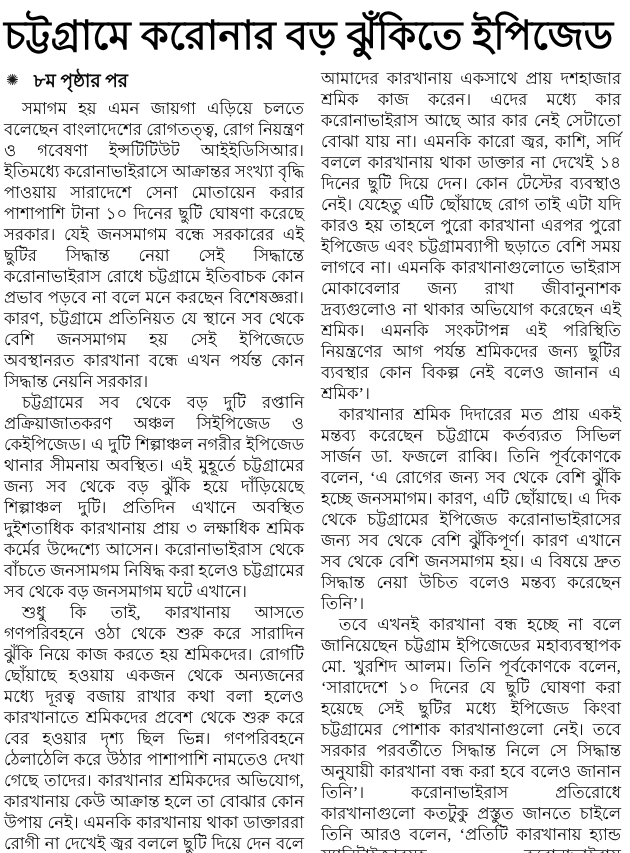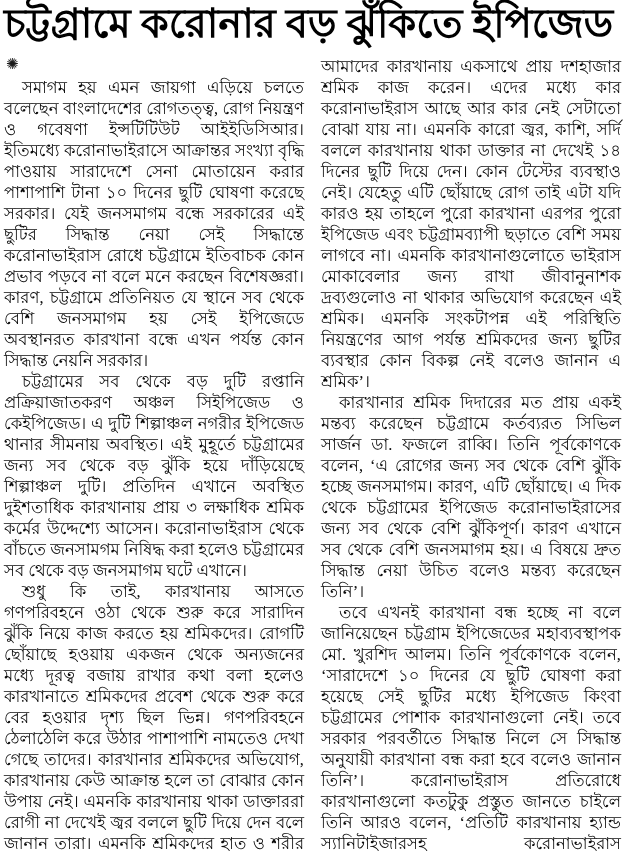--- a/index.html
+++ b/index.html
@@ -10,20 +10,21 @@
     height: 853px;
     overflow: hidden;
   }
   .page {
     box-sizing: border-box;
     width: 630px;
     height: 602px;
     padding: 2px 9px 0 4px;
     color: #000000;
     font-family: "Liberation Serif", serif;
+    margin-top: 12px;
   }
   .headline {
     margin: 0 0 9px 0;
     font-size: 40px;
     line-height: 1.12;
     font-weight: 700;
     color: #000000;
     letter-spacing: 0px;
     font-family: "Liberation Serif", serif;
   }
@@ -66,20 +67,21 @@
 </head>
 <body>
 
 <div class="page">
   <h1 class="headline">চট্টগ্রামে করোনার বড় ঝুঁকিতে ইপিজেড</h1>
 
   <div class="columns">
     <div class="col">
       <div class="cont-row">
         <span class="bullet">✺</span>
+        <span class="cont-label">৮ম পৃষ্ঠার পর</span>
       </div>
 
     <p class="para indent">সমাগম হয় এমন জায়গা এড়িয়ে চলতে বলেছেন বাংলাদেশের রোগতত্ত্ব, রোগ নিয়ন্ত্রণ ও গবেষণা ইন্সটিটিউট আইইডিসিআর। ইতিমধ্যে করোনাভাইরাসে আক্রান্তর সংখ্যা বৃদ্ধি পাওয়ায় সারাদেশে সেনা মোতায়েন করার পাশাপাশি টানা ১০ দিনের ছুটি ঘোষণা করেছে সরকার। যেই জনসমাগম বন্ধে সরকারের এই ছুটির সিদ্ধান্ত নেয়া সেই সিদ্ধান্তে করোনাভাইরাস রোধে চট্টগ্রামে ইতিবাচক কোন প্রভাব পড়বে না বলে মনে করছেন বিশেষজ্ঞরা। কারণ, চট্টগ্রামে প্রতিনিয়ত যে স্থানে সব থেকে বেশি জনসমাগম হয় সেই ইপিজেডে অবস্থানরত কারখানা বন্ধে এখন পর্যন্ত কোন সিদ্ধান্ত নেয়নি সরকার।</p>
         <p class="para indent">চট্টগ্রামের সব থেকে বড় দুটি রপ্তানি প্রক্রিয়াজাতকরণ অঞ্চল সিইপিজেড ও কেইপিজেড। এ দুটি শিল্পাঞ্চল নগরীর ইপিজেড থানার সীমনায় অবস্থিত। এই মুহূর্তে চট্টগ্রামের জন্য সব থেকে বড় ঝুঁকি হয়ে দাঁড়িয়েছে শিল্পাঞ্চল দুটি। প্রতিদিন এখানে অবস্থিত দুইশতাধিক কারখানায় প্রায় ৩ লক্ষাধিক শ্রমিক কর্মের উদ্দেশ্যে আসেন। করোনাভাইরাস থেকে বাঁচতে জনসামগম নিষিদ্ধ করা হলেও চট্টগ্রামের সব থেকে বড় জনসমাগম ঘটে এখানে।</p>
         <p class="para indent">শুধু কি তাই, কারখানায় আসতে গণপরিবহনে ওঠা থেকে শুরু করে সারাদিন ঝুঁকি নিয়ে কাজ করতে হয় শ্রমিকদের। রোগটি ছোঁয়াছে হওয়ায় একজন থেকে অন্যজনের মধ্যে দূরত্ব বজায় রাখার কথা বলা হলেও কারখানাতে শ্রমিকদের প্রবেশ থেকে শুরু করে বের হওয়ার দৃশ্য ছিল ভিন্ন। গণপরিবহনে ঠেলাঠেলি করে উঠার পাশাপাশি নামতেও দেখা গেছে তাদের। কারখানার শ্রমিকদের অভিযোগ, কারখানায় কেউ আক্রান্ত হলে তা বোঝার কোন উপায় নেই। এমনকি কারখানায় থাকা ডাক্তাররা রোগী না দেখেই জ্বর বললে ছুটি দিয়ে দেন বলে জানান তারা। এমনকি শ্রমিকদের হাত ও শরীর জীবানুমুক্ত রাখার জন্য অফিসে যে হ্যান্ড স্যানিটাইজার ও হেক্সেসল রাখা ছিল সেগুলোও চুরি হয়ে যায় বলে অভিযোগ তাদের। এখন পরিস্থিতি মোকাবেলায় টানা ছুটির আবেদন জানান তারা।</p>
       </div>
     <div class="col">
 
     <p class="para">আমাদের কারখানায় একসাথে প্রায় দশহাজার শ্রমিক কাজ করেন। এদের মধ্যে কার করোনাভাইরাস আছে আর কার নেই সেটাতো বোঝা যায় না। এমনকি কারো জ্বর, কাশি, সর্দি বললে কারখানায় থাকা ডাক্তার না দেখেই ১৪ দিনের ছুটি দিয়ে দেন। কোন টেস্টের ব্যবস্থাও নেই। যেহেতু এটি ছোঁয়াছে রোগ তাই এটা যদি কারও হয় তাহলে পুরো কারখানা এরপর পুরো ইপিজেড এবং চট্টগ্রামব্যাপী ছড়াতে বেশি সময় লাগবে না। এমনকি কারখানাগুলোতে ভাইরাস মোকাবেলার জন্য রাখা জীবানুনাশক দ্রব্যগুলোও না থাকার অভিযোগ করেছেন এই শ্রমিক। এমনকি সংকটাপন্ন এই পরিস্থিতি নিয়ন্ত্রণের আগ পর্যন্ত শ্রমিকদের জন্য ছুটির ব্যবস্থার কোন বিকল্প নেই বলেও জানান এ শ্রমিক’।</p>
         <p class="para indent">কারখানার শ্রমিক দিদারের মত প্রায় একই মন্তব্য করেছেন চট্টগ্রামে কর্তব্যরত সিভিল সার্জন ডা. ফজলে রাব্বি। তিনি পূর্বকোণকে বলেন, ‘এ রোগের জন্য সব থেকে বেশি ঝুঁকি হচ্ছে জনসমাগম। কারণ, এটি ছোঁয়াছে। এ দিক থেকে চট্টগ্রামের ইপিজেড করোনাভাইরাসের জন্য সব থেকে বেশি ঝুঁকিপূর্ণ। কারণ এখানে সব থেকে বেশি জনসমাগম হয়। এ বিষয়ে দ্রুত সিদ্ধান্ত নেয়া উচিত বলেও মন্তব্য করেছেন তিনি’।</p>

